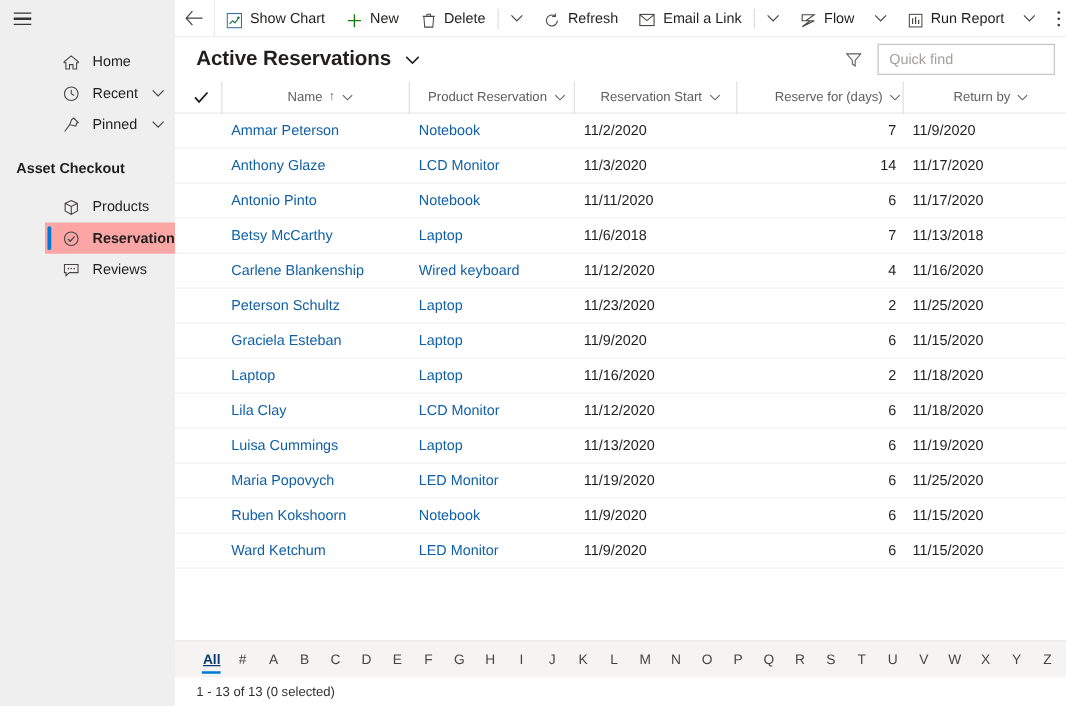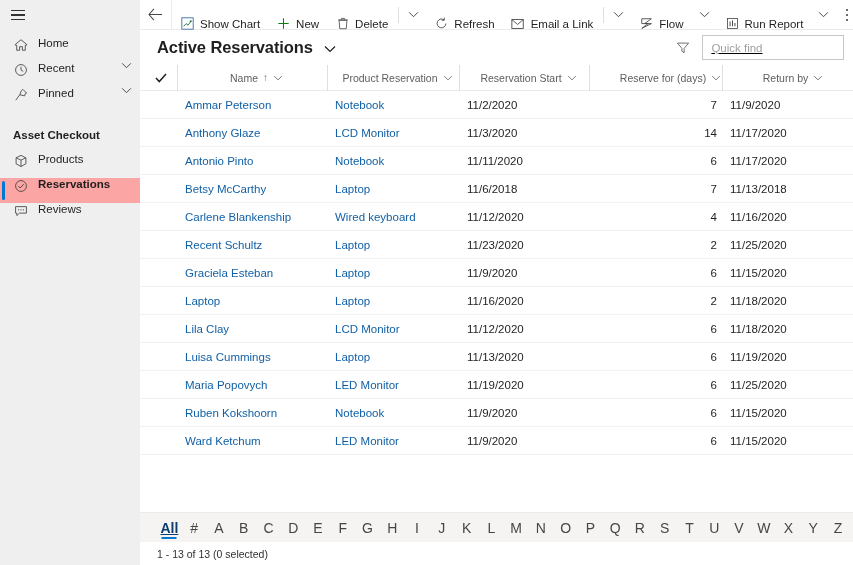--- a/index.html
+++ b/index.html
@@ -22,23 +22,23 @@
   .hamburger-row { height: 30px; display: flex; align-items: center; padding-left: 11px; }
   .hamburger { width: 14px; height: 11px; position: relative; }
   .hamburger i {
     position: absolute; left: 0; width: 14px; height: 1.5px; background: #333;
   }
   .hamburger i:nth-child(1) { top: 0; }
   .hamburger i:nth-child(2) { top: 4.5px; }
   .hamburger i:nth-child(3) { top: 9px; }
 
   .nav-item {
-    height: 25px; display: flex; 
+    height: 25px; display: flex; align-items: center;
     padding-left: 13px; position: relative; cursor: pointer;
-    font-size: 11.5px; color: #201f1e;
+    font-size: 11.5px; color: #201f1e; margin-left: 36px;
   }
   .nav-item .ico {
     width: 16px; height: 16px; display: flex; align-items: center;
     justify-content: center; flex: 0 0 16px; margin-right: 9px;
   }
   .nav-item .lbl { flex: 1; white-space: nowrap; }
   .nav-item .chev { width: 16px; display: flex; justify-content: center; margin-right: 6px; }
   .nav-item.selected { background: #fca5a5; font-weight: bold; }
   .nav-item.selected::before {
     content: ""; position: absolute; left: 2px; top: 3px; bottom: 3px;
@@ -57,21 +57,21 @@
   
   .cmdbar {
     height: 30px; display: flex; align-items: center;
     flex: 0 0 30px; border-bottom: 1px solid #edebe9; background: #fff;
   }
   .cmd-back {
     width: 32px; height: 30px; display: flex; align-items: center; justify-content: center;
     border-right: 1px solid #edebe9; cursor: pointer; flex: 0 0 32px;
   }
   .cmd-btn {
-    height: 30px; display: flex; align-items: center; gap: 5px;
+    height: 30px; display: flex; gap: 5px;
     padding: 0 8px; cursor: pointer; font-size: 11.5px; color: #201f1e;
     white-space: nowrap;
     margin-top: 18px;
   }
   .cmd-ico { display: flex; align-items: center; justify-content: center; width: 15px; height: 15px; }
   .cmd-sep { width: 1px; height: 16px; background: #e1dfdd; margin: 0 2px; }
   .cmd-caret { padding: 0 7px; height: 30px; display: flex; align-items: center; cursor: pointer; }
   .cmd-more {
     width: 22px; height: 30px; display: flex; align-items: center; justify-content: center;
     cursor: pointer; letter-spacing: 0; color: #333; font-size: 13px;
@@ -81,21 +81,21 @@
   .viewhdr {
     height: 35px; flex: 0 0 35px; display: flex; align-items: center;
     padding: 0 0 0 17px; background: #fff;
   }
   .viewtitle { font-size: 16.5px; font-weight: 700; color: #201f1e; letter-spacing: -0.1px; }
   .viewtitle-chev { margin-left: 7px; display: inline-flex; vertical-align: middle; }
   .viewhdr-right { margin-left: auto; display: flex; align-items: center; padding-right: 14px; gap: 10px; }
   .filter-btn { width: 19px; height: 19px; display: flex; align-items: center; justify-content: center; cursor: pointer; }
   .quickfind {
     width: 142px; height: 25px; border: 1px solid #c8c6c4; background: #fff;
-    display: flex; align-items: center; padding: 0 6px 0 8px; text-decoration: underline;
+    display: flex; align-items: center; padding: 0 6px 0 8px;
   }
   .quickfind input {
     border: 0; outline: 0; flex: 1; font-size: 11.5px;
     font-family: "Liberation Sans", sans-serif; color: #201f1e; background: transparent;
   }
   .quickfind input::placeholder { color: #a19f9d; }
 
   
   .grid-wrap { flex: 1; display: flex; flex-direction: column; overflow: hidden; background: #fff; }
   .grid-head {
@@ -133,21 +133,21 @@
   .c-days  { width: 133px; flex: 0 0 133px; padding-left: 29px; }
   .c-ret   { width: 133px; flex: 0 0 133px; }
 
   
   .alphabar {
     height: 30px; flex: 0 0 30px; background: #f5f4f3;
     display: flex; align-items: center; padding: 0 8px 0 17px;
     border-top: 1px solid #edebe9;
   }
   .alpha-item {
-    flex: 1 1 0; text-align: center; font-size: 14px; color: #484644;
+    flex: 1 1 0; text-align: center; font-size: 11px; color: #484644;
     cursor: pointer; position: relative; line-height: 14px;
   }
   .alpha-item.active { color: #0b3d70; font-weight: 600; text-decoration: underline; }
   .alpha-item.active::after {
     content: ""; position: absolute; left: 50%; transform: translateX(-50%);
     bottom: -4px; width: 15px; height: 2px; background: #0078d4;
   }
 
   
   .footer {
@@ -465,21 +465,21 @@
           <div class="row">
             <div class="cell c-check"></div>
             <div class="cell c-name"><a>Carlene Blankenship</a></div>
             <div class="cell c-prod"><a>Wired keyboard</a></div>
             <div class="cell c-start">11/12/2020</div>
             <div class="cell c-days num">4</div>
             <div class="cell c-ret">11/16/2020</div>
           </div>
           <div class="row">
             <div class="cell c-check"></div>
-            <div class="cell c-name"><a>Recent Schultz</a></div>
+            <div class="cell c-name"><a>Peterson Schultz</a></div>
             <div class="cell c-prod"><a>Laptop</a></div>
             <div class="cell c-start">11/23/2020</div>
             <div class="cell c-days num">2</div>
             <div class="cell c-ret">11/25/2020</div>
           </div>
           <div class="row">
             <div class="cell c-check"></div>
             <div class="cell c-name"><a>Graciela Esteban</a></div>
             <div class="cell c-prod"><a>Laptop</a></div>
             <div class="cell c-start">11/9/2020</div>

